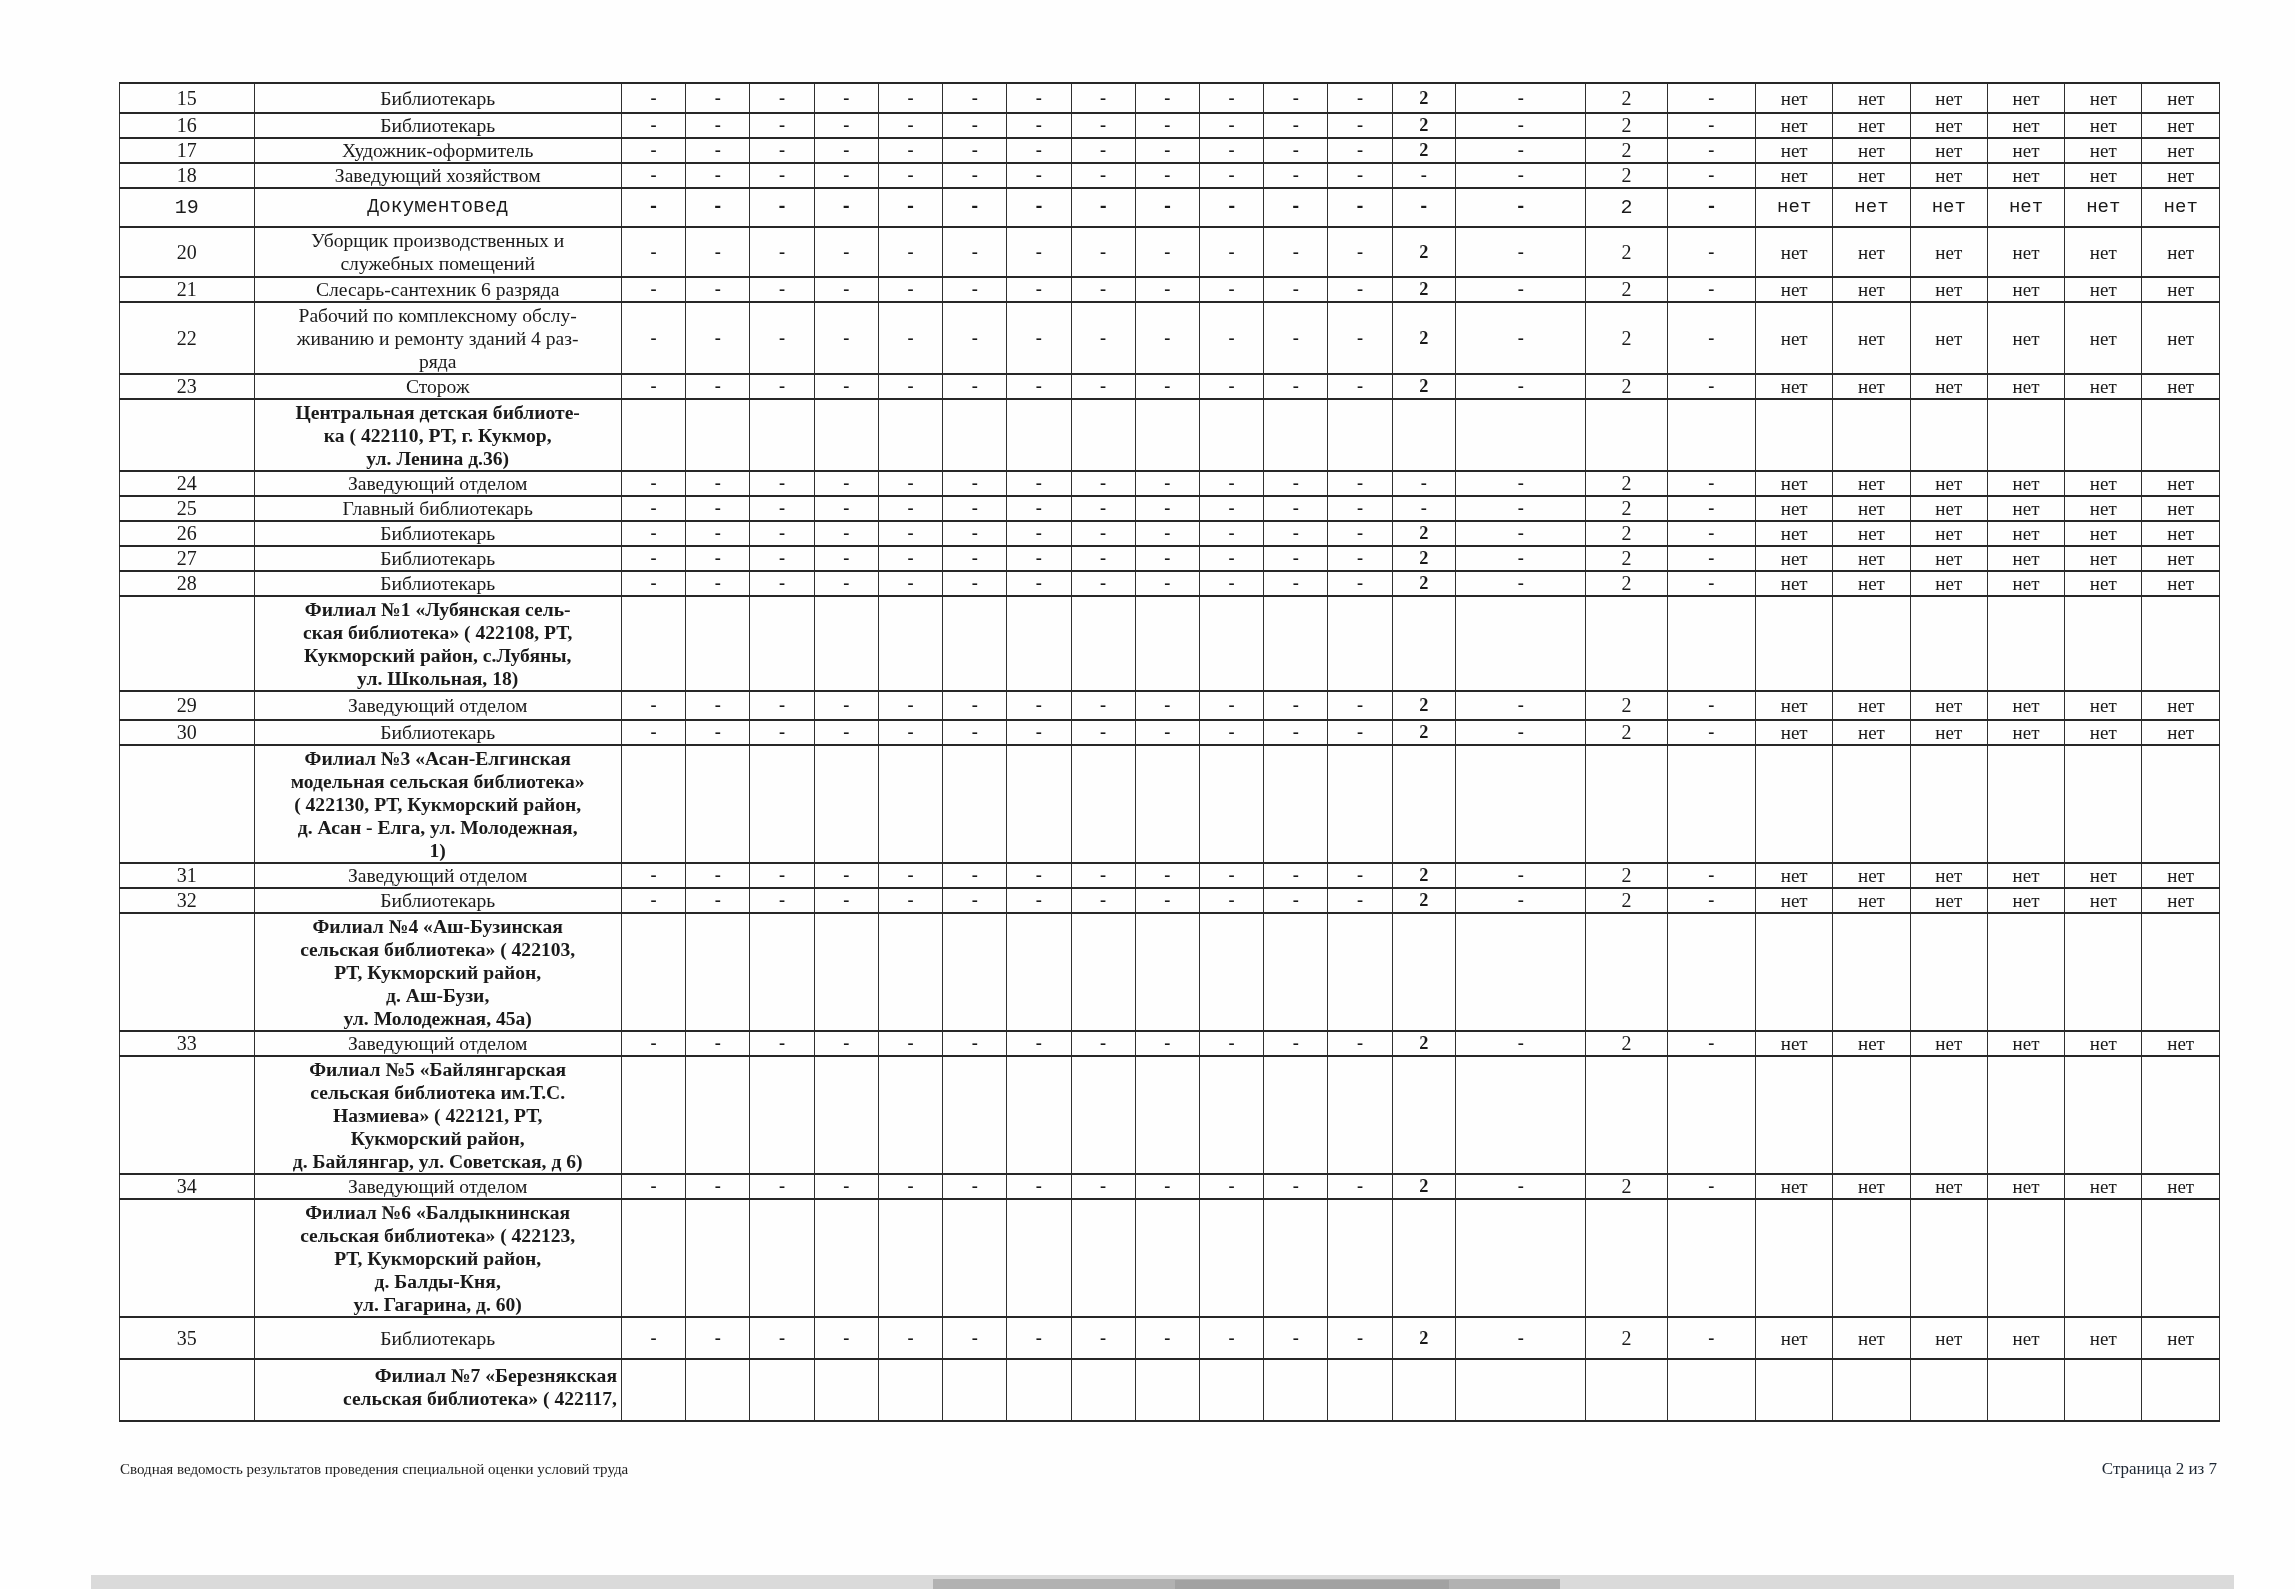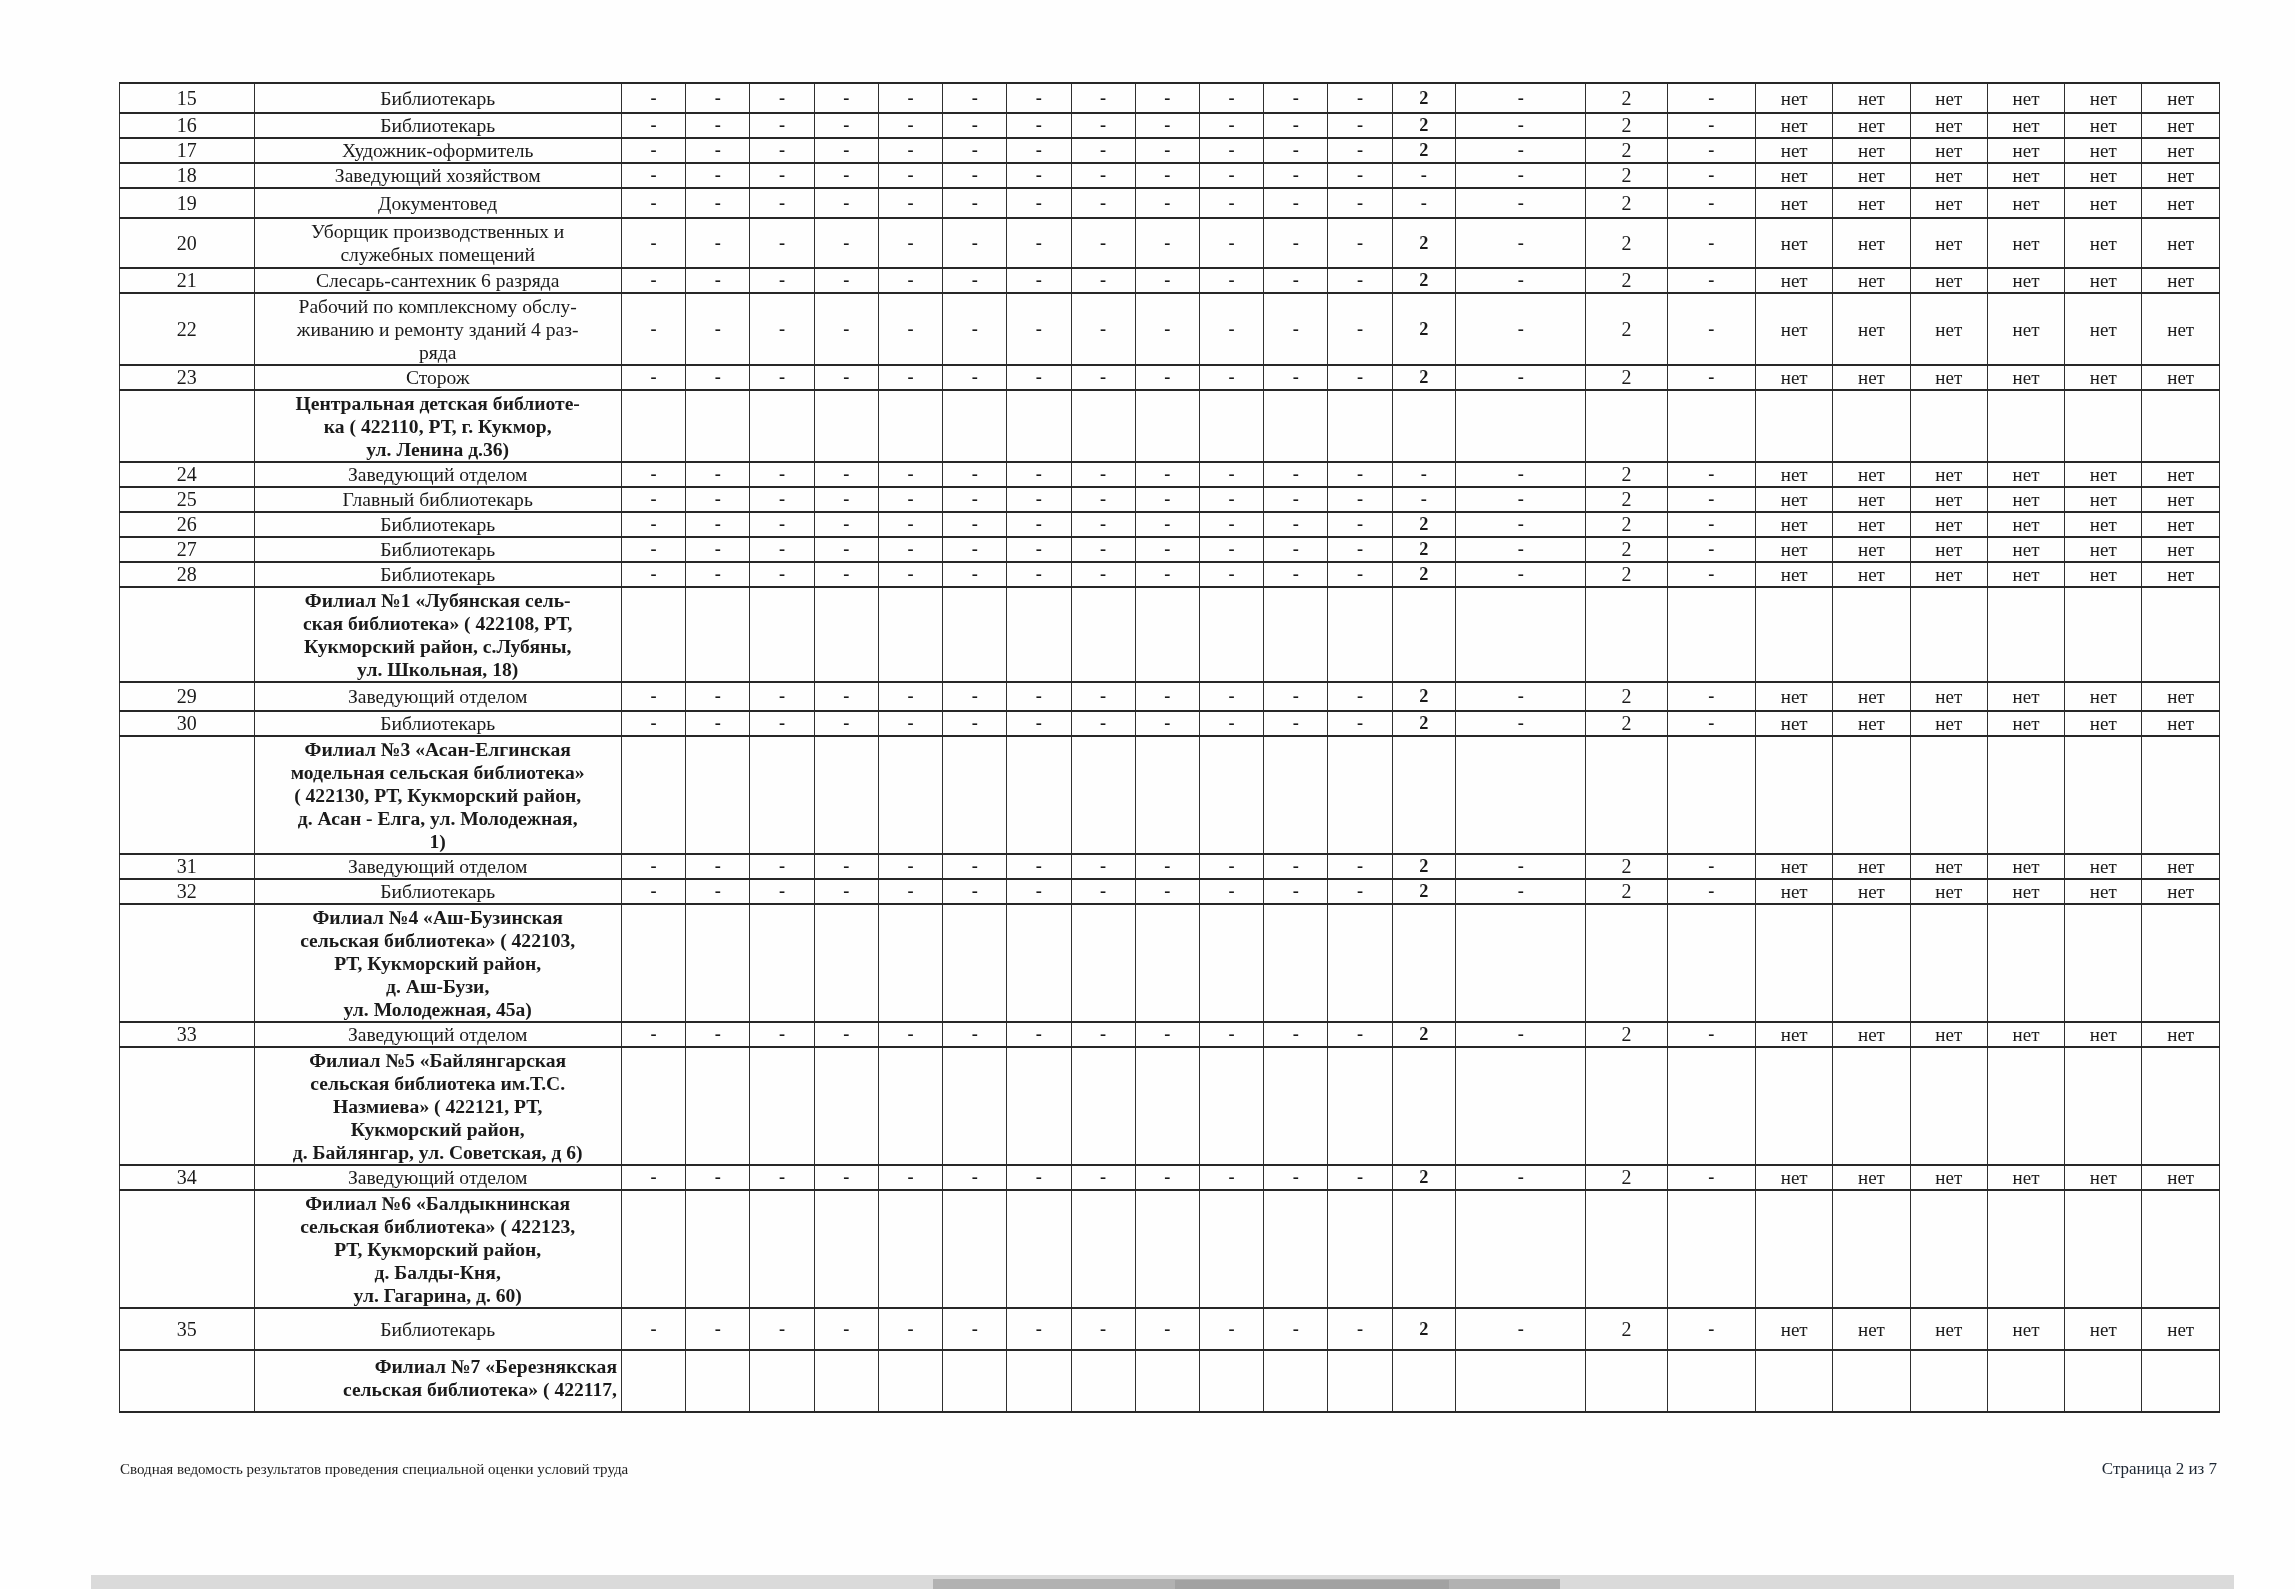--- a/index.html
+++ b/index.html
@@ -217,21 +217,21 @@
           <td class="c-b">-</td>
           <td class="c-c">2</td>
           <td class="c-d">-</td>
           <td class="c-ben">нет</td>
           <td class="c-ben">нет</td>
           <td class="c-ben">нет</td>
           <td class="c-ben">нет</td>
           <td class="c-ben">нет</td>
           <td class="c-ben">нет</td>
         </tr>
-        <tr class="position-row" style="height: 30px;">
+        <tr class="position-row" style="height: 39px; font-family: Liberation Mono, monospace;">
           <td class="c-num">19</td>
           <td class="c-title">Документовед</td>
           <td class="c-f">-</td>
           <td class="c-f">-</td>
           <td class="c-f">-</td>
           <td class="c-f">-</td>
           <td class="c-f">-</td>
           <td class="c-f">-</td>
           <td class="c-f">-</td>
           <td class="c-f">-</td>

